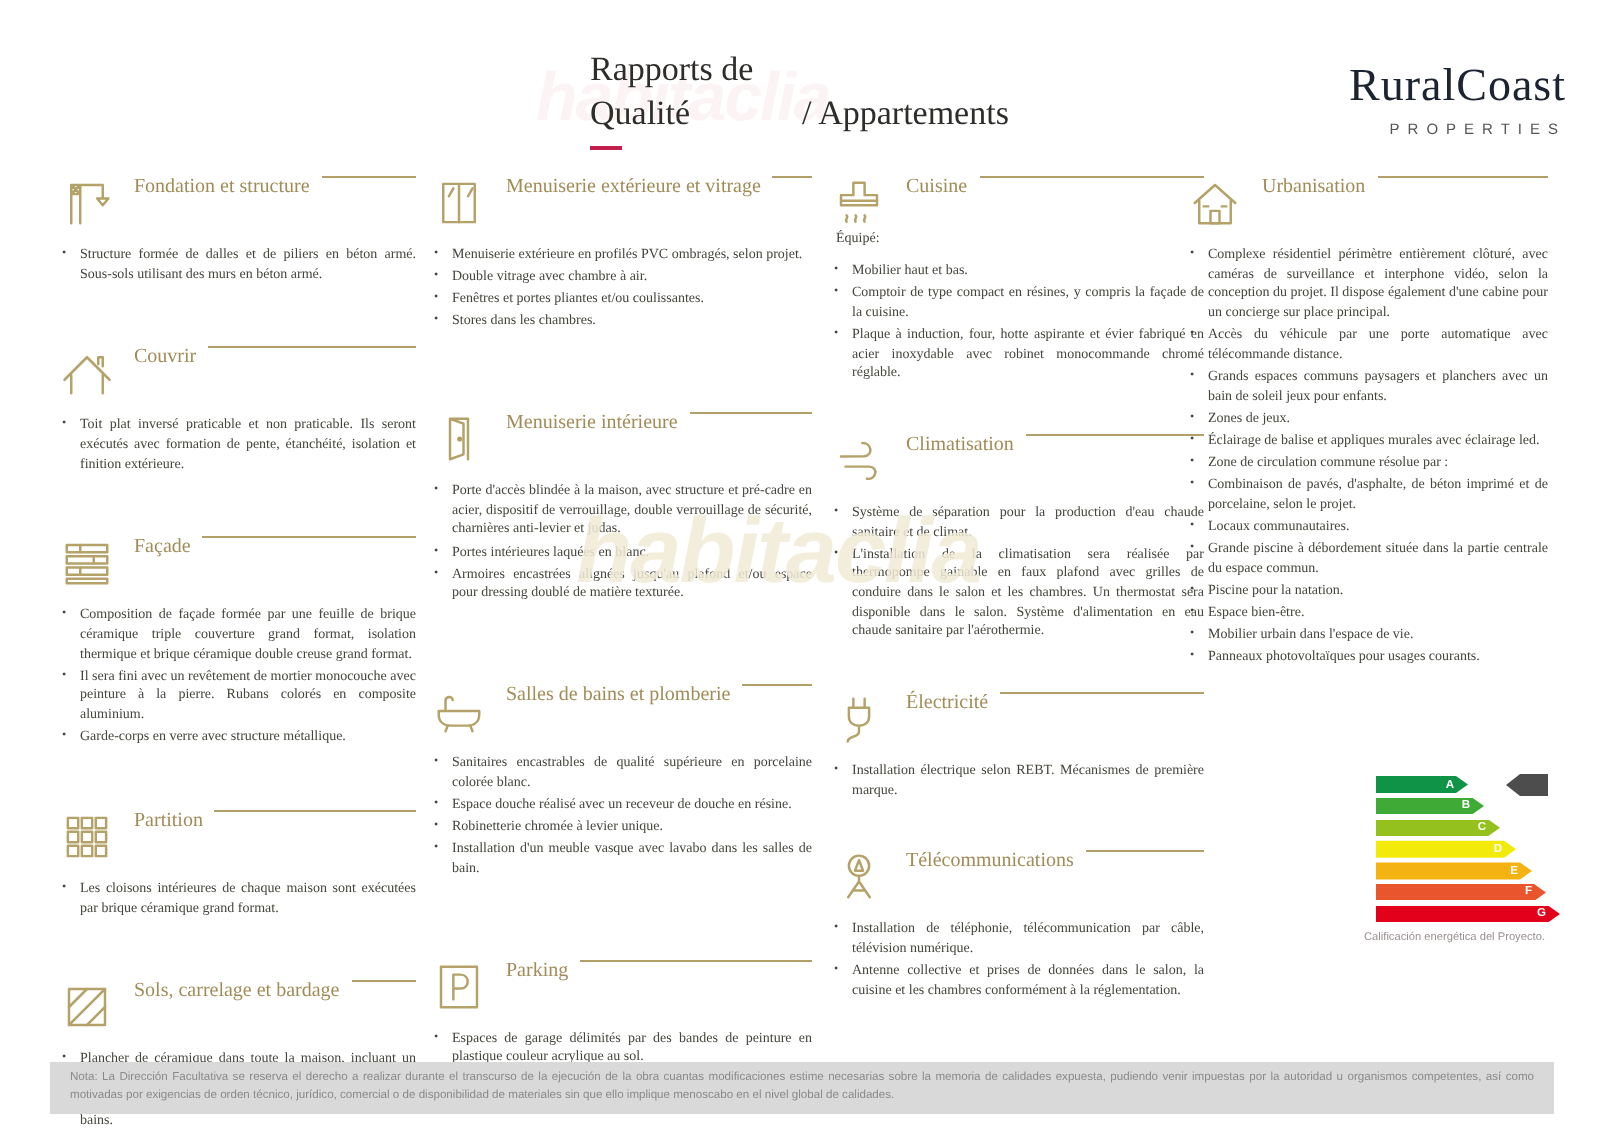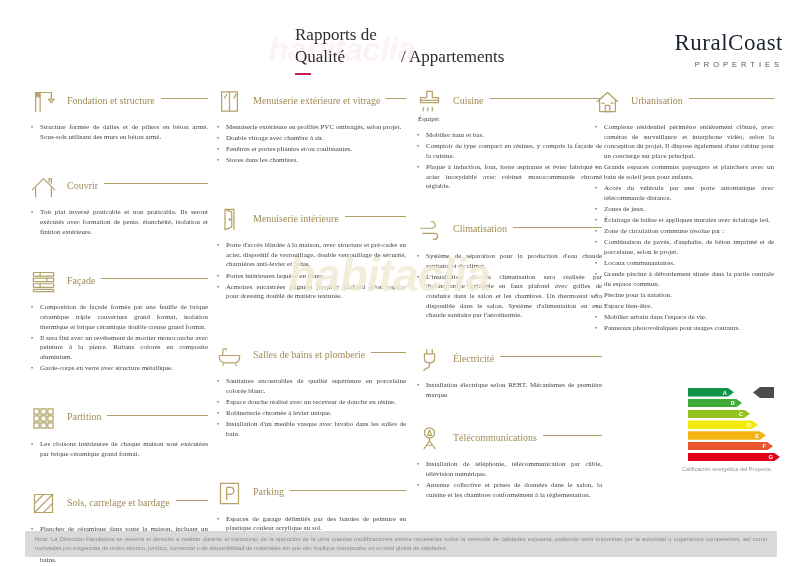--- a/index.html
+++ b/index.html
@@ -23,21 +23,21 @@
   
   .col{position:absolute;top:88px;z-index:1;}
   #col1{left:30px;width:178px;}
   #col2{left:216px;width:190px;}
   #col3{left:416px;width:186px;}
   #col4{left:594px;width:180px;}
   #col1 .section{margin-bottom:31px;}
   #col2 .section{margin-bottom:40px;}
   #col3 .section{margin-bottom:25px;}
 
-  .shead{display:flex;align-items:center;}
+  .shead{display:flex;align-items:flex-start;}
   .icon{width:27px;height:27px;flex:0 0 27px;}
   .icon svg{width:100%;height:100%;stroke:#b5a269;fill:none;stroke-width:1.1;
             stroke-linecap:round;stroke-linejoin:round;}
   .stitle{font-size:10px;color:#a18c58;margin:0 6px 3px 10px;white-space:nowrap;}
   .rule{flex:1;height:1px;background:#b3a069;margin-bottom:6px;min-width:8px;}
   .intro{font-size:7px;margin:0 0 2px 2px;color:#45443c;}
   .bullets{list-style:none;margin:8px 0 0 0;padding:0;}
   .bullets li{display:flex;margin-bottom:1.5px;}
   .mk{font-size:6px;line-height:1.4;width:9px;flex:0 0 9px;padding-left:1px;}
   .txt{flex:1;font-size:7px;line-height:1.38;text-align:justify;}
@@ -372,25 +372,25 @@
           <span class="stitle">Urbanisation</span>
           <span class="rule"></span>
         </div>
         <ul class="bullets">
           <li>
             <span class="mk">•</span>
             <span class="txt">Complexe résidentiel périmètre entièrement clôturé, avec caméras de surveillance et interphone vidéo, selon la conception du projet. Il dispose également d'une cabine pour un concierge sur place principal.</span>
           </li>
           <li>
             <span class="mk">•</span>
+            <span class="txt">Accès du véhicule par une porte automatique avec télécommande distance.</span>
+          </li>
+          <li>
+            <span class="mk">•</span>
             <span class="txt">Grands espaces communs paysagers et planchers avec un bain de soleil jeux pour enfants.</span>
-          </li>
-          <li>
-            <span class="mk">•</span>
-            <span class="txt">Accès du véhicule par une porte automatique avec télécommande distance.</span>
           </li>
           <li>
             <span class="mk">•</span>
             <span class="txt">Zones de jeux.</span>
           </li>
           <li>
             <span class="mk">•</span>
             <span class="txt">Éclairage de balise et appliques murales avec éclairage led.</span>
           </li>
           <li>

